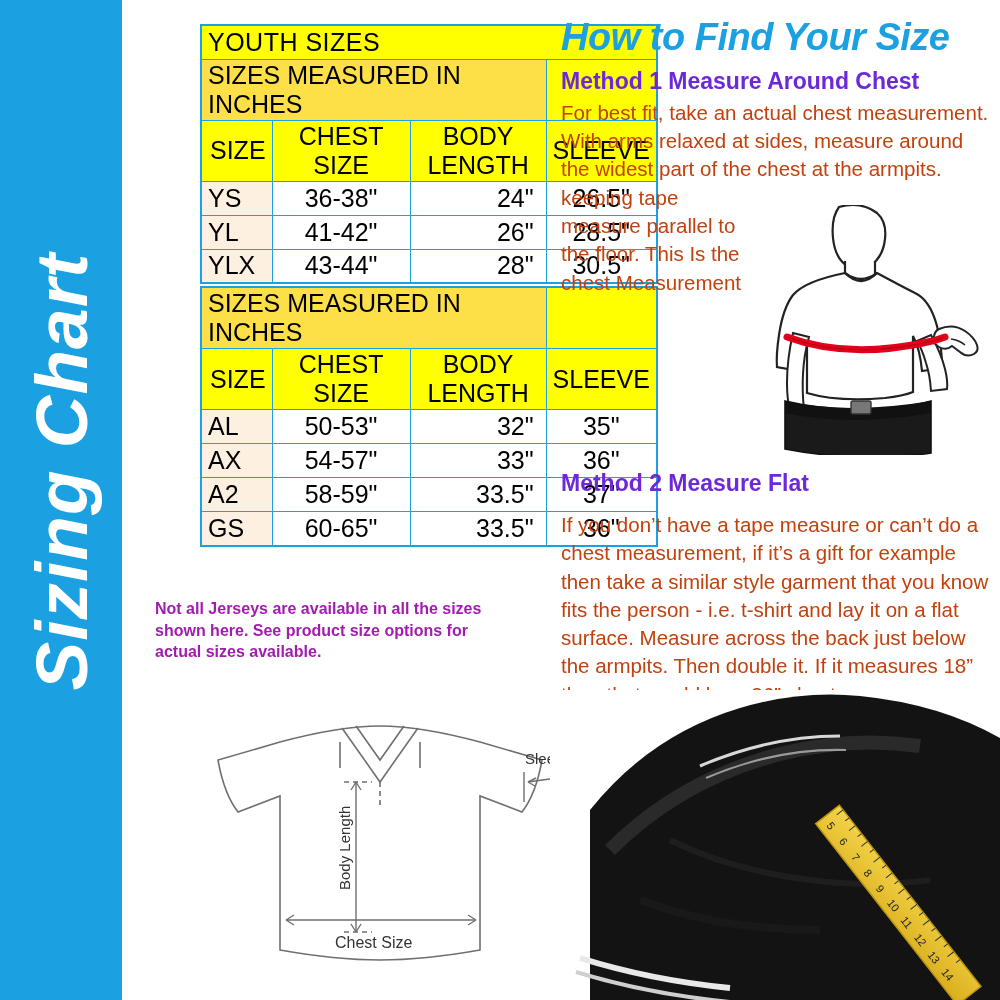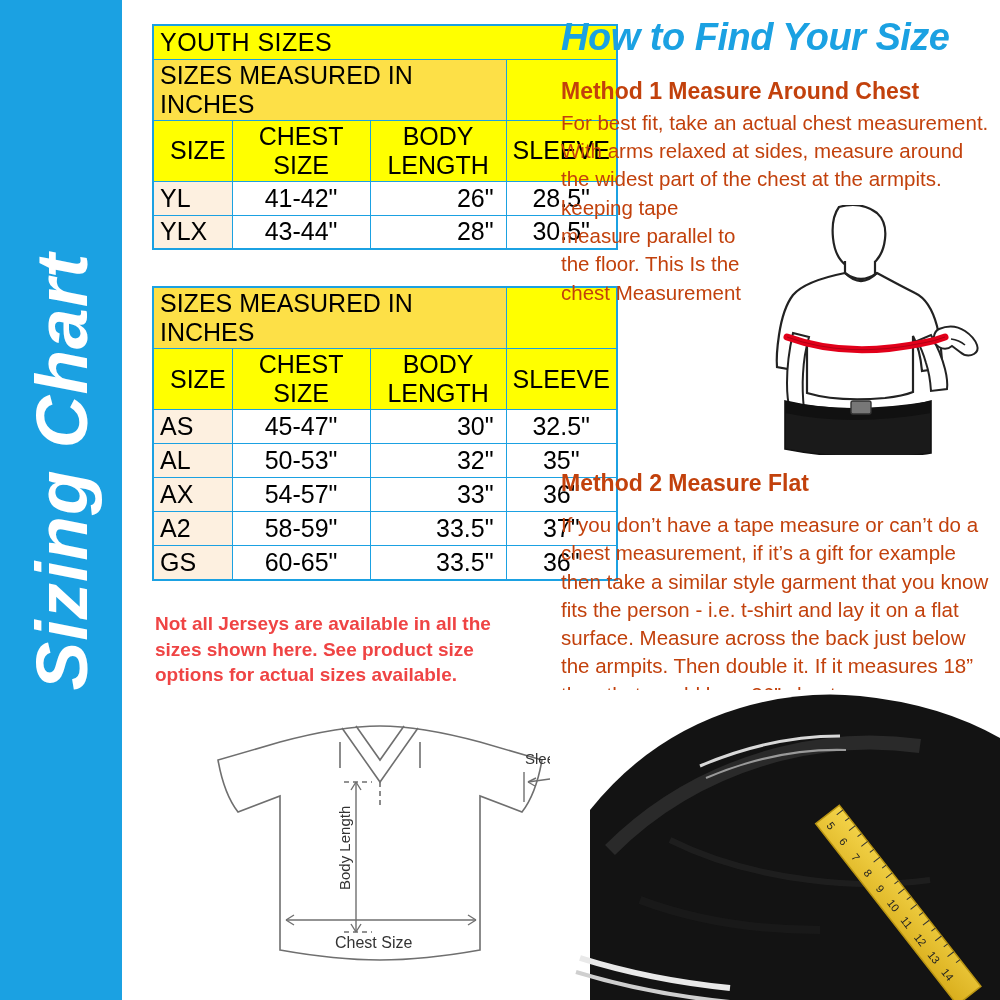--- a/index.html
+++ b/index.html
@@ -25,21 +25,21 @@
     color:#ffffff;
     font-size:73px;
     font-weight:bold;
     font-style:italic;
     letter-spacing:1px;
     text-align:center;
     white-space:nowrap;
   }
 
   
-  .table-wrap{position:absolute;}
+  .table-wrap{position:absolute;margin-left:48px;}
   table.size-table{
     border-collapse:collapse;
     background:#ffffff;
     border:2px solid #1ba1e2;
     table-layout:fixed;
   }
   table.size-table td{
     border:1px solid #1ba1e2;
     padding:1px 6px;
     font-size:25px;
@@ -61,57 +61,57 @@
     height:30px;
   }
   td.blank-yellow{background:#ffff00;}
   td.hdr{
     background:#ffff00;
     font-size:17px;
     text-align:center;
     height:27px;
     padding:0 4px;
   }
-  td.hdr.left{text-align:left;padding-left:16px;}
+  td.hdr.left{text-align:left;padding-left:8px;}
   td.size-col{
     background:#fdf0e0;
     font-size:26px;
     padding-left:8px;
   }
   td.val{
     text-align:center;
     font-size:26px;
   }
   td.val.right{text-align:right;padding-right:12px;}
 
   
   #note{
     position:absolute;
-    left:155px;top:611px;width:340px;
-    color:#ef4444;
+    left:155px;top:598px;width:340px;
+    color:#a21caf;
     font-weight:bold;
-    font-size:19px;
+    font-size:16px;
     line-height:1.35;
   }
 
   
   #right-col{position:absolute;left:561px;top:18px;width:430px;}
   #main-heading{
     color:#1ba1e2;
     font-size:38px;
     font-weight:bold;
     font-style:italic;
-    margin:0 0 20px 0;
+    margin:0 0 10px 0;
     line-height:1.05;
     letter-spacing:-.5px;
   }
   .method-heading{
     font-size:23px;
     font-weight:bold;
-    color:#c2410c;
+    color:#6d28d9;
     margin:0 0 4px 0;
   }
   .body-text{
     font-size:20.5px;
     color:#c2410c;
     line-height:1.38;
     margin:0;
   }
   #m1-text{width:428px;}
   #method2{position:absolute;left:561px;top:470px;width:435px;}
@@ -149,20 +149,26 @@
         <td class="sub-cell" colspan="3">SIZES MEASURED IN INCHES</td>
         <td class="blank-yellow"></td>
       </tr>
       <tr>
         <td class="hdr left">SIZE</td>
         <td class="hdr">CHEST SIZE</td>
         <td class="hdr">BODY LENGTH</td>
         <td class="hdr">SLEEVE</td>
       </tr>
       <tr>
+        <td class="size-col">YS</td>
+        <td class="val">36-38"</td>
+        <td class="val right">24"</td>
+        <td class="val">26.5"</td>
+      </tr>
+      <tr>
         <td class="size-col">YL</td>
         <td class="val">41-42"</td>
         <td class="val right">26"</td>
         <td class="val">28.5"</td>
       </tr>
       <tr>
         <td class="size-col">YLX</td>
         <td class="val">43-44"</td>
         <td class="val right">28"</td>
         <td class="val">30.5"</td>
@@ -182,26 +188,20 @@
     <tbody>
       <tr>
         <td class="sub-cell" colspan="3">SIZES MEASURED IN INCHES</td>
         <td class="blank-yellow"></td>
       </tr>
       <tr>
         <td class="hdr left">SIZE</td>
         <td class="hdr">CHEST SIZE</td>
         <td class="hdr">BODY LENGTH</td>
         <td class="hdr">SLEEVE</td>
-      </tr>
-      <tr>
-        <td class="size-col">AS</td>
-        <td class="val">45-47"</td>
-        <td class="val right">30"</td>
-        <td class="val">32.5"</td>
       </tr>
       <tr>
         <td class="size-col">AL</td>
         <td class="val">50-53"</td>
         <td class="val right">32"</td>
         <td class="val">35"</td>
       </tr>
       <tr>
         <td class="size-col">AX</td>
         <td class="val">54-57"</td>

